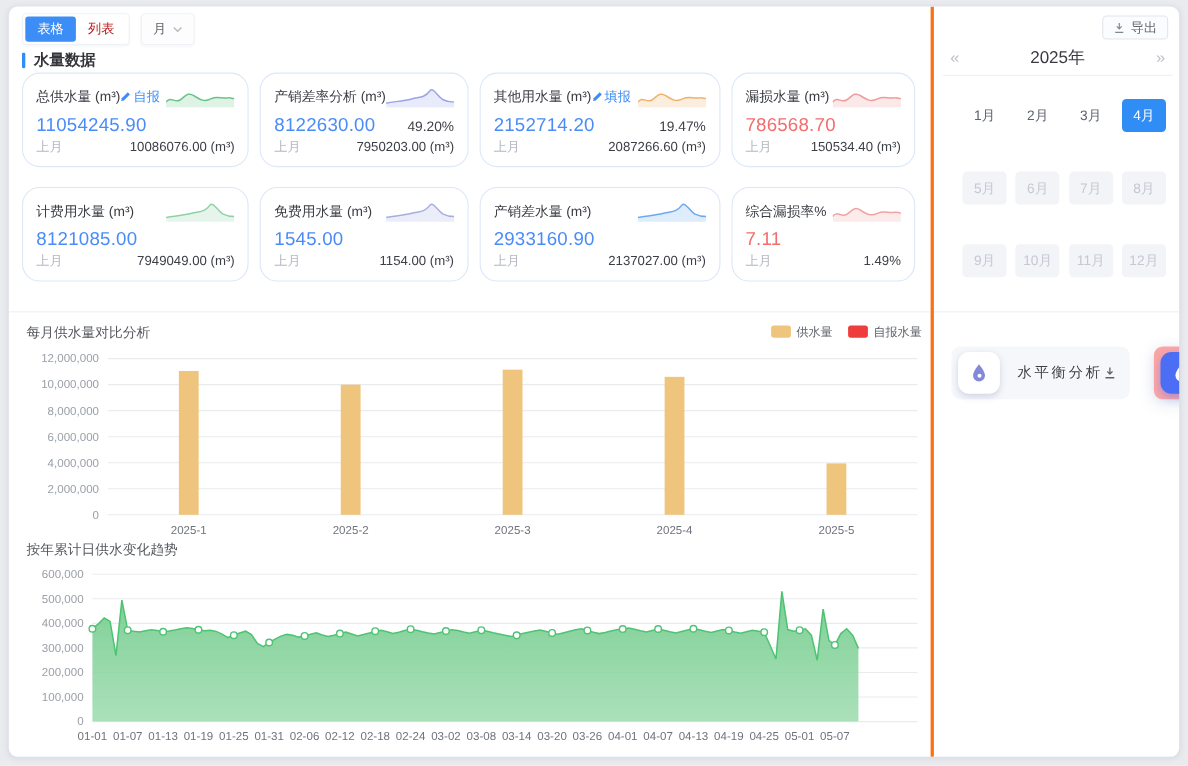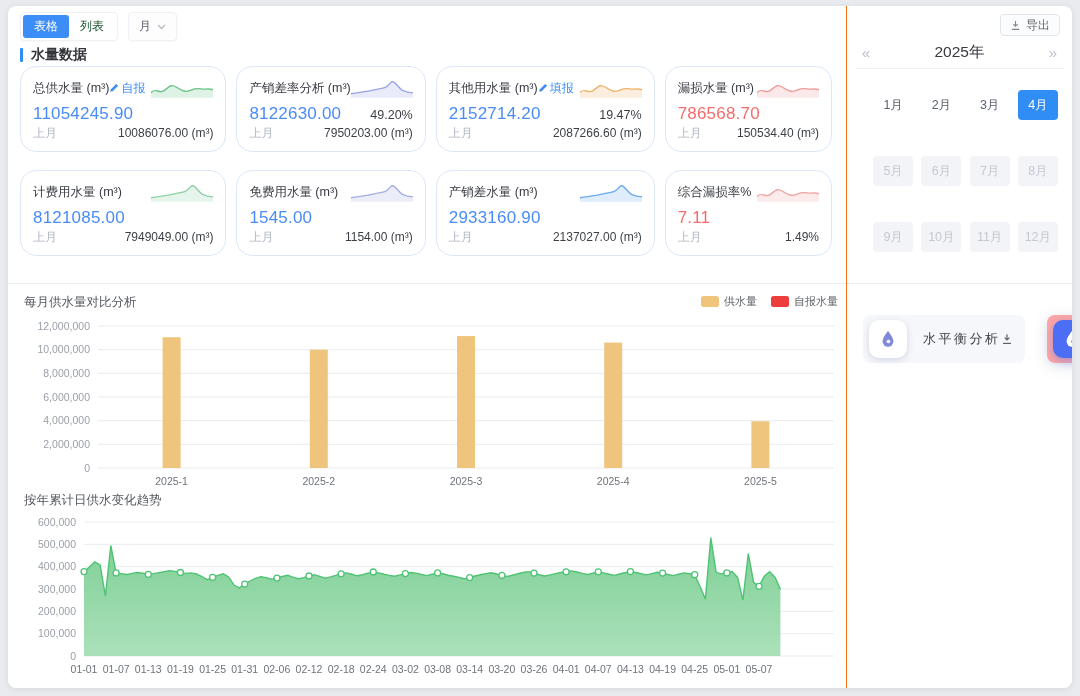--- a/index.html
+++ b/index.html
@@ -1,25 +1,25 @@
 <!DOCTYPE html>
 <html><head>
 <meta charset="utf-8">
 <style>
   html,body{margin:0;padding:0;width:1080px;height:696px;background:#e9ebef;overflow:hidden;
     font-family:"Liberation Sans","DejaVu Sans",sans-serif;}
   .app{position:absolute;left:8px;top:6px;width:1064px;height:682px;background:#fff;border-radius:8px;
     box-shadow:0 1px 6px rgba(30,40,60,.10);overflow:hidden;}
   .main{position:absolute;left:0;top:0;width:838px;height:682px;}
-  .side{position:absolute;left:838px;top:0;width:225px;height:682px;border-left:1px solid #f97316;}
+  .side{position:absolute;left:838px;top:0;width:225px;height:682px;border-left:3px solid #f97316;}
 
   
   .toolbar{position:absolute;left:12px;top:6px;display:flex;align-items:center;gap:10px;}
   .seg{display:flex;background:#fff;border:1px solid #eef1f5;border-radius:4px;padding:2px;box-shadow:0 1px 2px rgba(0,0,0,.03);}
-  .seg button{border:none;background:transparent;color:#14532d;font-size:12px;padding:3px 11px;border-radius:3px;cursor:pointer;
+  .seg button{border:none;background:transparent;color:#b91c1c;font-size:12px;padding:3px 11px;border-radius:3px;cursor:pointer;
     font-family:inherit;}
   .seg button.active{background:#3d8df6;color:#fff;}
   .period{display:flex;align-items:center;gap:6px;border:1px solid #eef1f5;background:#fdfdfe;border-radius:4px;
     padding:5px 10px;font-size:12px;color:#5f646c;cursor:pointer;box-shadow:0 1px 2px rgba(0,0,0,.03);}
 
   
   .section-head{position:absolute;left:12px;top:40px;display:flex;align-items:center;justify-content:space-between;}
   .section-head .bar{width:3px;height:14px;background:#2f8df5;border-radius:1px;margin-right:8px;}
   .section-head h2{margin:0;font-size:14px;font-weight:700;color:#33353a;}
 

